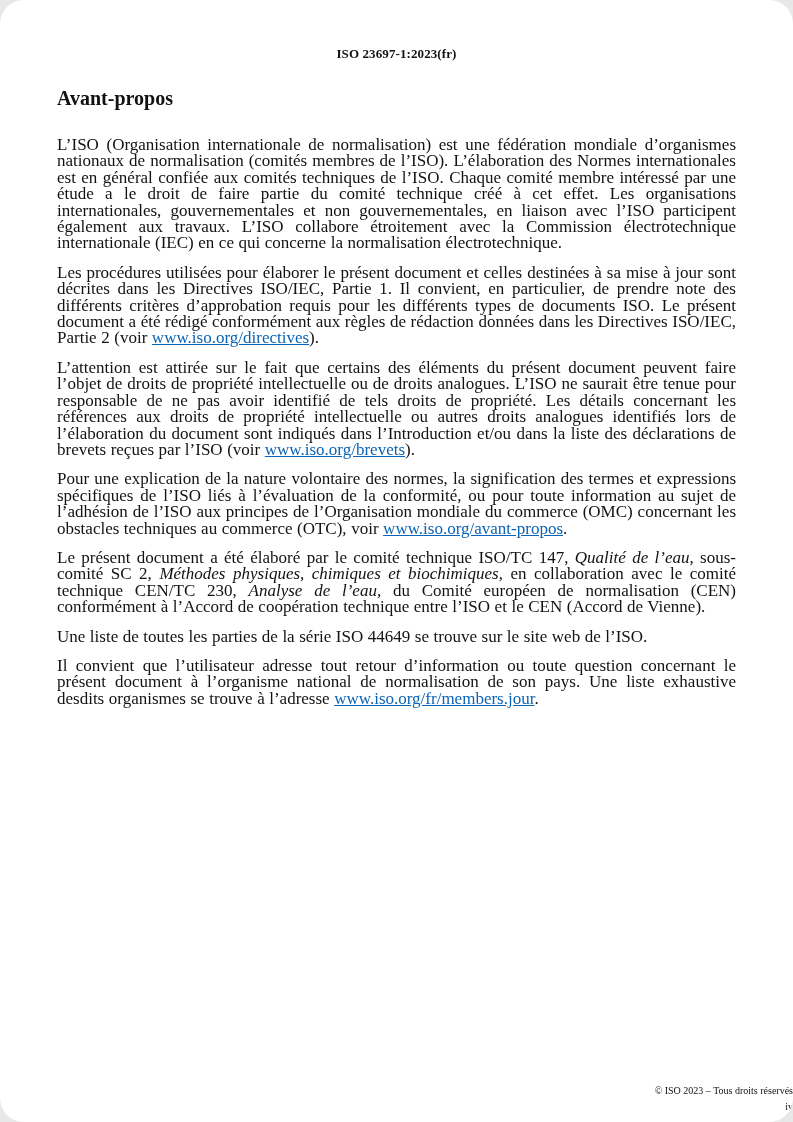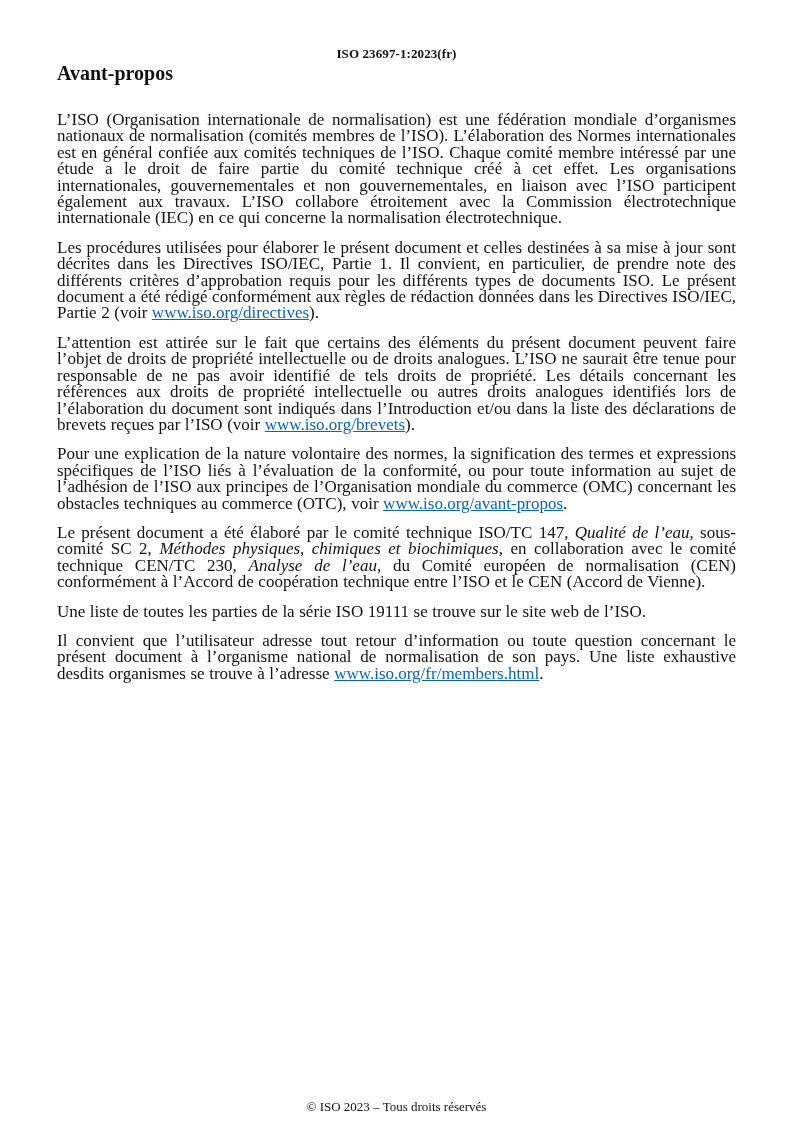--- a/index.html
+++ b/index.html
@@ -7,35 +7,37 @@
   body { display: flex; justify-content: center; }
 
   .page {
     width: 793px;
     height: 1122px;
     background: #ffffff;
     position: relative;
     font-family: "Liberation Serif", "DejaVu Serif", serif;
     color: #121212;
     overflow: hidden;
+    border-radius: 24px;
   }
 
   .doc-header {
     padding-top: 46px;
     text-align: center;
     font-weight: bold;
     font-size: 13px;
     letter-spacing: 0.1px;
   }
 
   .content {
     padding: 0 57px;
   }
 
   .doc-title {
+    margin-top: 25px;
     margin-bottom: 27px;
     font-size: 20px;
     font-weight: bold;
   }
 
   .para {
     text-align: justify;
     font-size: 17px;
     line-height: 16.4px;
     margin-bottom: 13px;
@@ -47,41 +49,42 @@
   .doc-link {
     color: var(--link-color, #0b63b5);
     cursor: pointer;
   }
 
   .doc-footer {
     position: absolute;
     bottom: 7px;
     left: 0;
     width: 100%;
-    text-align: center;
-    font-size: 13px;
+    text-align: right;
+    font-size: 10px;
     line-height: 16px;
   }
 </style>
 </head>
 <body>
 
 <div class="page">
   <div class="doc-header">ISO 23697-1:2023(fr)</div>
 
   <div class="content">
     <h1 class="doc-title">Avant-propos</h1>
 
     <div>
         <p class="para"><span>L’ISO (Organisation internationale de normalisation) est une fédération mondiale d’organismes nationaux de normalisation (comités membres de l’ISO). L’élaboration des Normes internationales est en général confiée aux comités techniques de l’ISO. Chaque comité membre intéressé par une étude a le droit de faire partie du comité technique créé à cet effet. Les organisations internationales, gouvernementales et non gouvernementales, en liaison avec l’ISO participent également aux travaux. L’ISO collabore étroitement avec la Commission électrotechnique internationale (IEC) en ce qui concerne la normalisation électrotechnique.</span></p>
         <p class="para"><span>Les procédures utilisées pour élaborer le présent document et celles destinées à sa mise à jour sont décrites dans les Directives ISO/IEC, Partie 1. Il convient, en particulier, de prendre note des différents critères d’approbation requis pour les différents types de documents ISO. Le présent document a été rédigé conformément aux règles de rédaction données dans les Directives ISO/IEC, Partie 2 (voir </span><a class="doc-link" href="#">www.iso.org/directives</a><span>).</span></p>
         <p class="para"><span>L’attention est attirée sur le fait que certains des éléments du présent document peuvent faire l’objet de droits de propriété intellectuelle ou de droits analogues. L’ISO ne saurait être tenue pour responsable de ne pas avoir identifié de tels droits de propriété. Les détails concernant les références aux droits de propriété intellectuelle ou autres droits analogues identifiés lors de l’élaboration du document sont indiqués dans l’Introduction et/ou dans la liste des déclarations de brevets reçues par l’ISO (voir </span><a class="doc-link" href="#">www.iso.org/brevets</a><span>).</span></p>
         <p class="para"><span>Pour une explication de la nature volontaire des normes, la signification des termes et expressions spécifiques de l’ISO liés à l’évaluation de la conformité, ou pour toute information au sujet de l’adhésion de l’ISO aux principes de l’Organisation mondiale du commerce (OMC) concernant les obstacles techniques au commerce (OTC), voir </span><a class="doc-link" href="#">www.iso.org/avant-propos</a><span>.</span></p>
         <p class="para"><span>Le présent document a été élaboré par le comité technique ISO/TC 147, </span><span class="italic">Qualité de l’eau</span><span>, sous-comité SC 2, </span><span class="italic">Méthodes physiques, chimiques et biochimiques,</span><span> en collaboration avec le comité technique CEN/TC 230, </span><span class="italic">Analyse de l’eau,</span><span> du Comité européen de normalisation (CEN) conformément à l’Accord de coopération technique entre l’ISO et le CEN (Accord de Vienne).</span></p>
-        <p class="para"><span>Une liste de toutes les parties de la série ISO 19111 se trouve sur le site web de l’ISO.</span></p>
-        <p class="para"><span>Il convient que l’utilisateur adresse tout retour d’information ou toute question concernant le présent document à l’organisme national de normalisation de son pays. Une liste exhaustive desdits organismes se trouve à l’adresse </span><a class="doc-link" href="#">www.iso.org/fr/members.html</a><span>.</span></p>
+        <p class="para"><span>Une liste de toutes les parties de la série ISO 44649 se trouve sur le site web de l’ISO.</span></p>
+        <p class="para"><span>Il convient que l’utilisateur adresse tout retour d’information ou toute question concernant le présent document à l’organisme national de normalisation de son pays. Une liste exhaustive desdits organismes se trouve à l’adresse </span><a class="doc-link" href="#">www.iso.org/fr/members.jour</a><span>.</span></p>
       </div>
   </div>
 
   <div class="doc-footer">
     <div>© ISO 2023 – Tous droits réservés</div>
+    <div>iv</div>
   </div>
 </div>
 
 </body></html>

